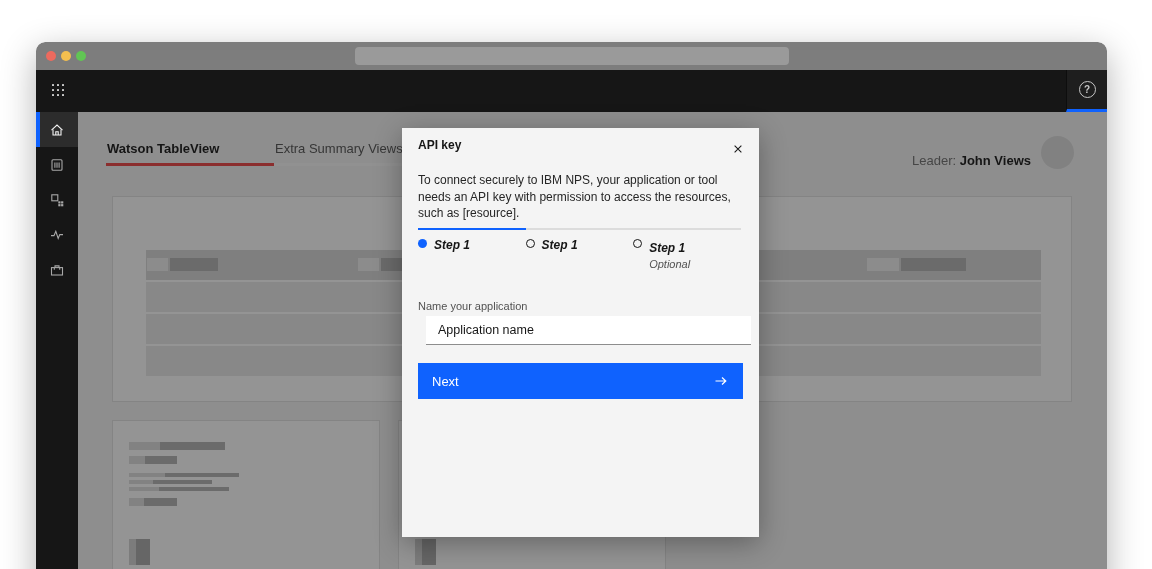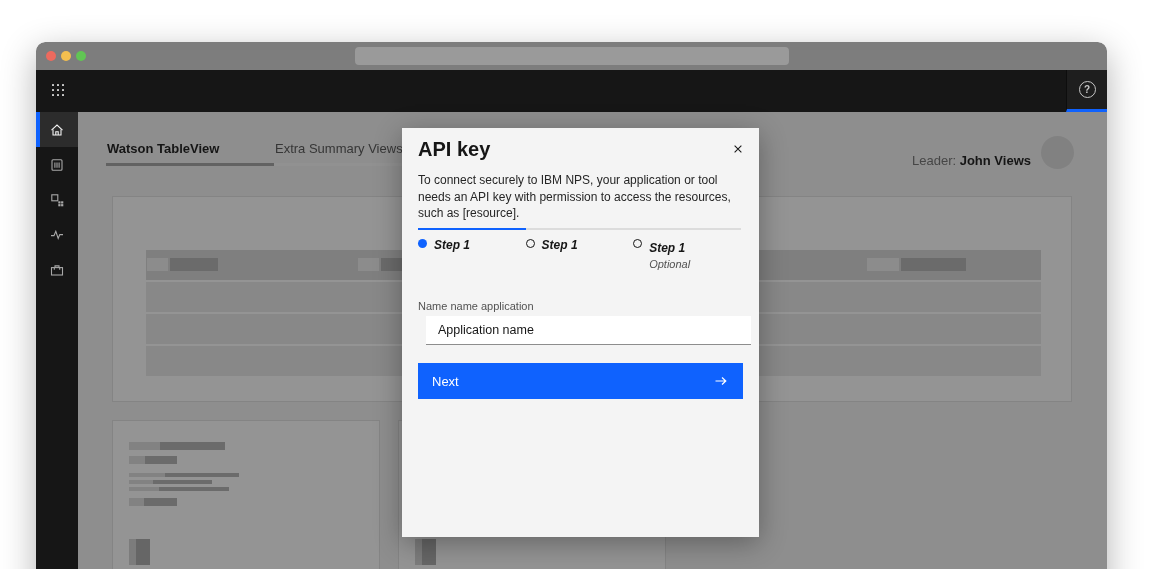--- a/index.html
+++ b/index.html
@@ -37,21 +37,21 @@
   .rail-item.active { background:#2c2c2c; }
   .rail-item.active::before { content:""; position:absolute; left:0; top:0; width:4px; height:100%; background:#0f62fe; }
   .rail-item.active svg { stroke:#f4f4f4; }
   .rail-item .fillpart { fill:#a8a8a8; stroke:none; }
 
   
   .content { position:absolute; left:42px; top:70px; right:0; bottom:0; background:#f4f4f4; overflow:hidden; }
 
   .tabs { position:absolute; left:28px; top:20px; display:flex; }
   .tab { height:34px; padding:9px 0 0 1px; font-size:13px; cursor:pointer; }
-  .tab.active { width:168px; font-weight:bold; color:#161616; border-bottom:3px solid #a3a3a3; }
+  .tab.active { width:168px; font-weight:bold; color:#161616; border-bottom:3px solid #ef4444; }
   .tab.inactive { width:150px; color:#525252; border-bottom:3px solid #fafafa; }
 
   .leader { position:absolute; top:41px; right:76px; font-size:13px; color:#6f6f6f; white-space:nowrap; }
   .leader b { color:#161616; }
   .avatar { position:absolute; top:24px; right:33px; width:33px; height:33px; border-radius:50%; background:#dcdcdc; }
 
   .main-box { position:absolute; left:34px; top:84px; width:960px; height:206px; background:#ffffff; border:1px solid #e2e2e2; }
   .tbl { position:absolute; left:33px; top:53px; width:895px; }
   .tbl-header { position:relative; height:30px; background:#d8d8d8; margin-bottom:2px; }
   .hblk { position:absolute; top:8px; height:13px; }
@@ -64,21 +64,21 @@
   .skl { position:absolute; left:16px; display:flex; }
   .skl i { display:block; height:100%; }
   .skl .lt { background:#dedede; } .skl .dk { background:#b3b3b3; }
   .skbar { position:absolute; left:16px; top:118px; width:21px; height:26px; display:flex; }
   .skbar .lt { width:7px; background:#d2d2d2; } .skbar .dk { width:14px; background:#ababab; }
 
   
   .dim { position:absolute; inset:0; background:rgba(22,22,22,0.46); z-index:10; }
   .modal { position:absolute; left:366px; top:86px; width:357px; height:409px; background:#f4f4f4;
            box-shadow:0 6px 26px rgba(0,0,0,.32); z-index:20; }
-  .modal-title { position:absolute; left:16px; top:10px; font-size:20px; color:#161616; }
+  .modal-title { position:absolute; left:16px; top:10px; font-size:12px; color:#161616; }
   .modal-close { position:absolute; right:8px; top:8px; width:26px; height:26px; border:none; background:transparent;
                  display:flex; align-items:center; justify-content:center; cursor:pointer; }
   .modal-desc { position:absolute; left:16px; top:44px; width:320px; font-size:12px; line-height:16.5px; color:#262626; }
 
   .progress { position:absolute; left:16px; top:100px; width:323px; display:flex;font-style:italic; }
   .step { width:107.6px; border-top:2px solid #dcdcdc; padding-top:8px; display:flex; gap:7px; cursor:pointer; }
   .step.current { border-top-color:#0f62fe; }
   .dot { flex:0 0 auto; width:9px; height:9px; border-radius:50%; margin-top:1px; }
   .dot.filled { background:#0f62fe; }
   .dot.hollow { border:1.2px solid #161616; background:transparent; }
@@ -271,21 +271,21 @@
         </div>
         <div class="step">
           <span class="dot hollow"></span>
           <span>
             <span class="step-label">Step 1</span>
             <div class="step-sub">Optional</div>
           </span>
         </div>
       </div>
 
-      <label class="field-label">Name name application</label>
+      <label class="field-label">Name your application</label>
       <input class="text-input" type="text" value="Application name" style="">
 
       <button class="next-btn">
         <span>Next</span>
         <svg width="16" height="16" viewBox="0 0 16 16">
           <path d="M2.5 8h10.5M9 4.5 12.8 8 9 11.5" stroke="#ffffff" stroke-width="1.2" fill="none"></path>
         </svg>
       </button>
     </div>
 

